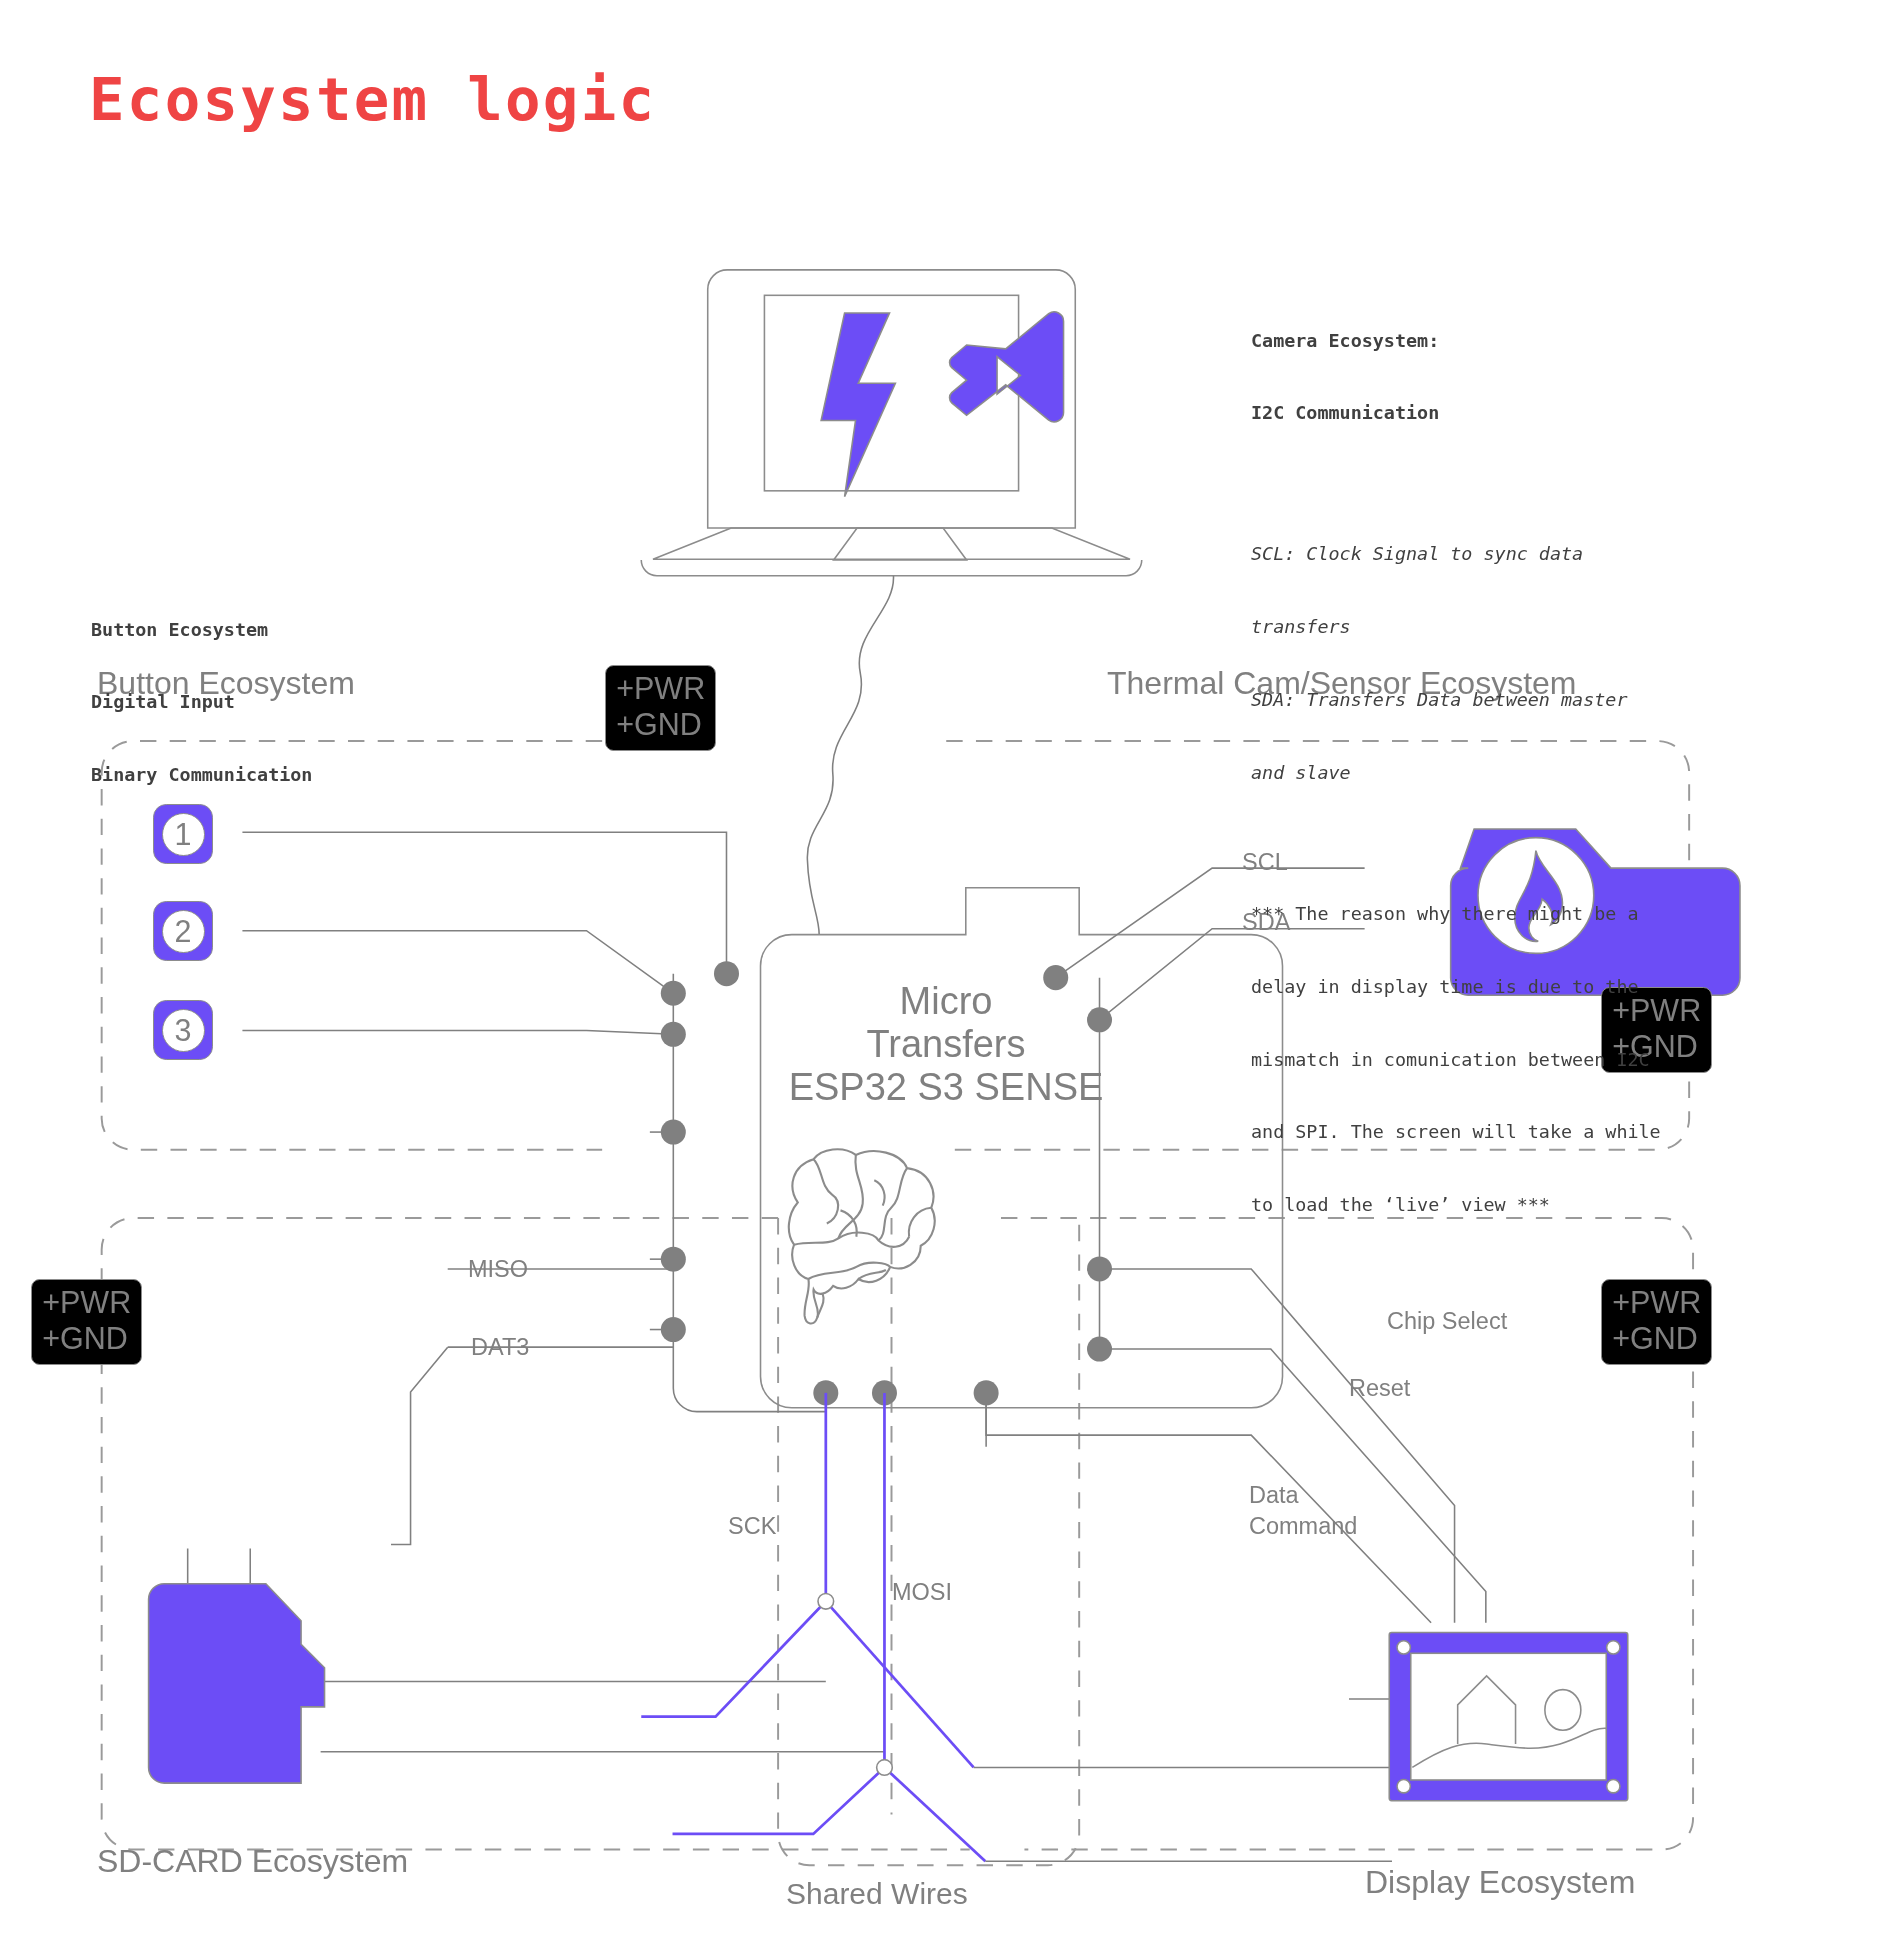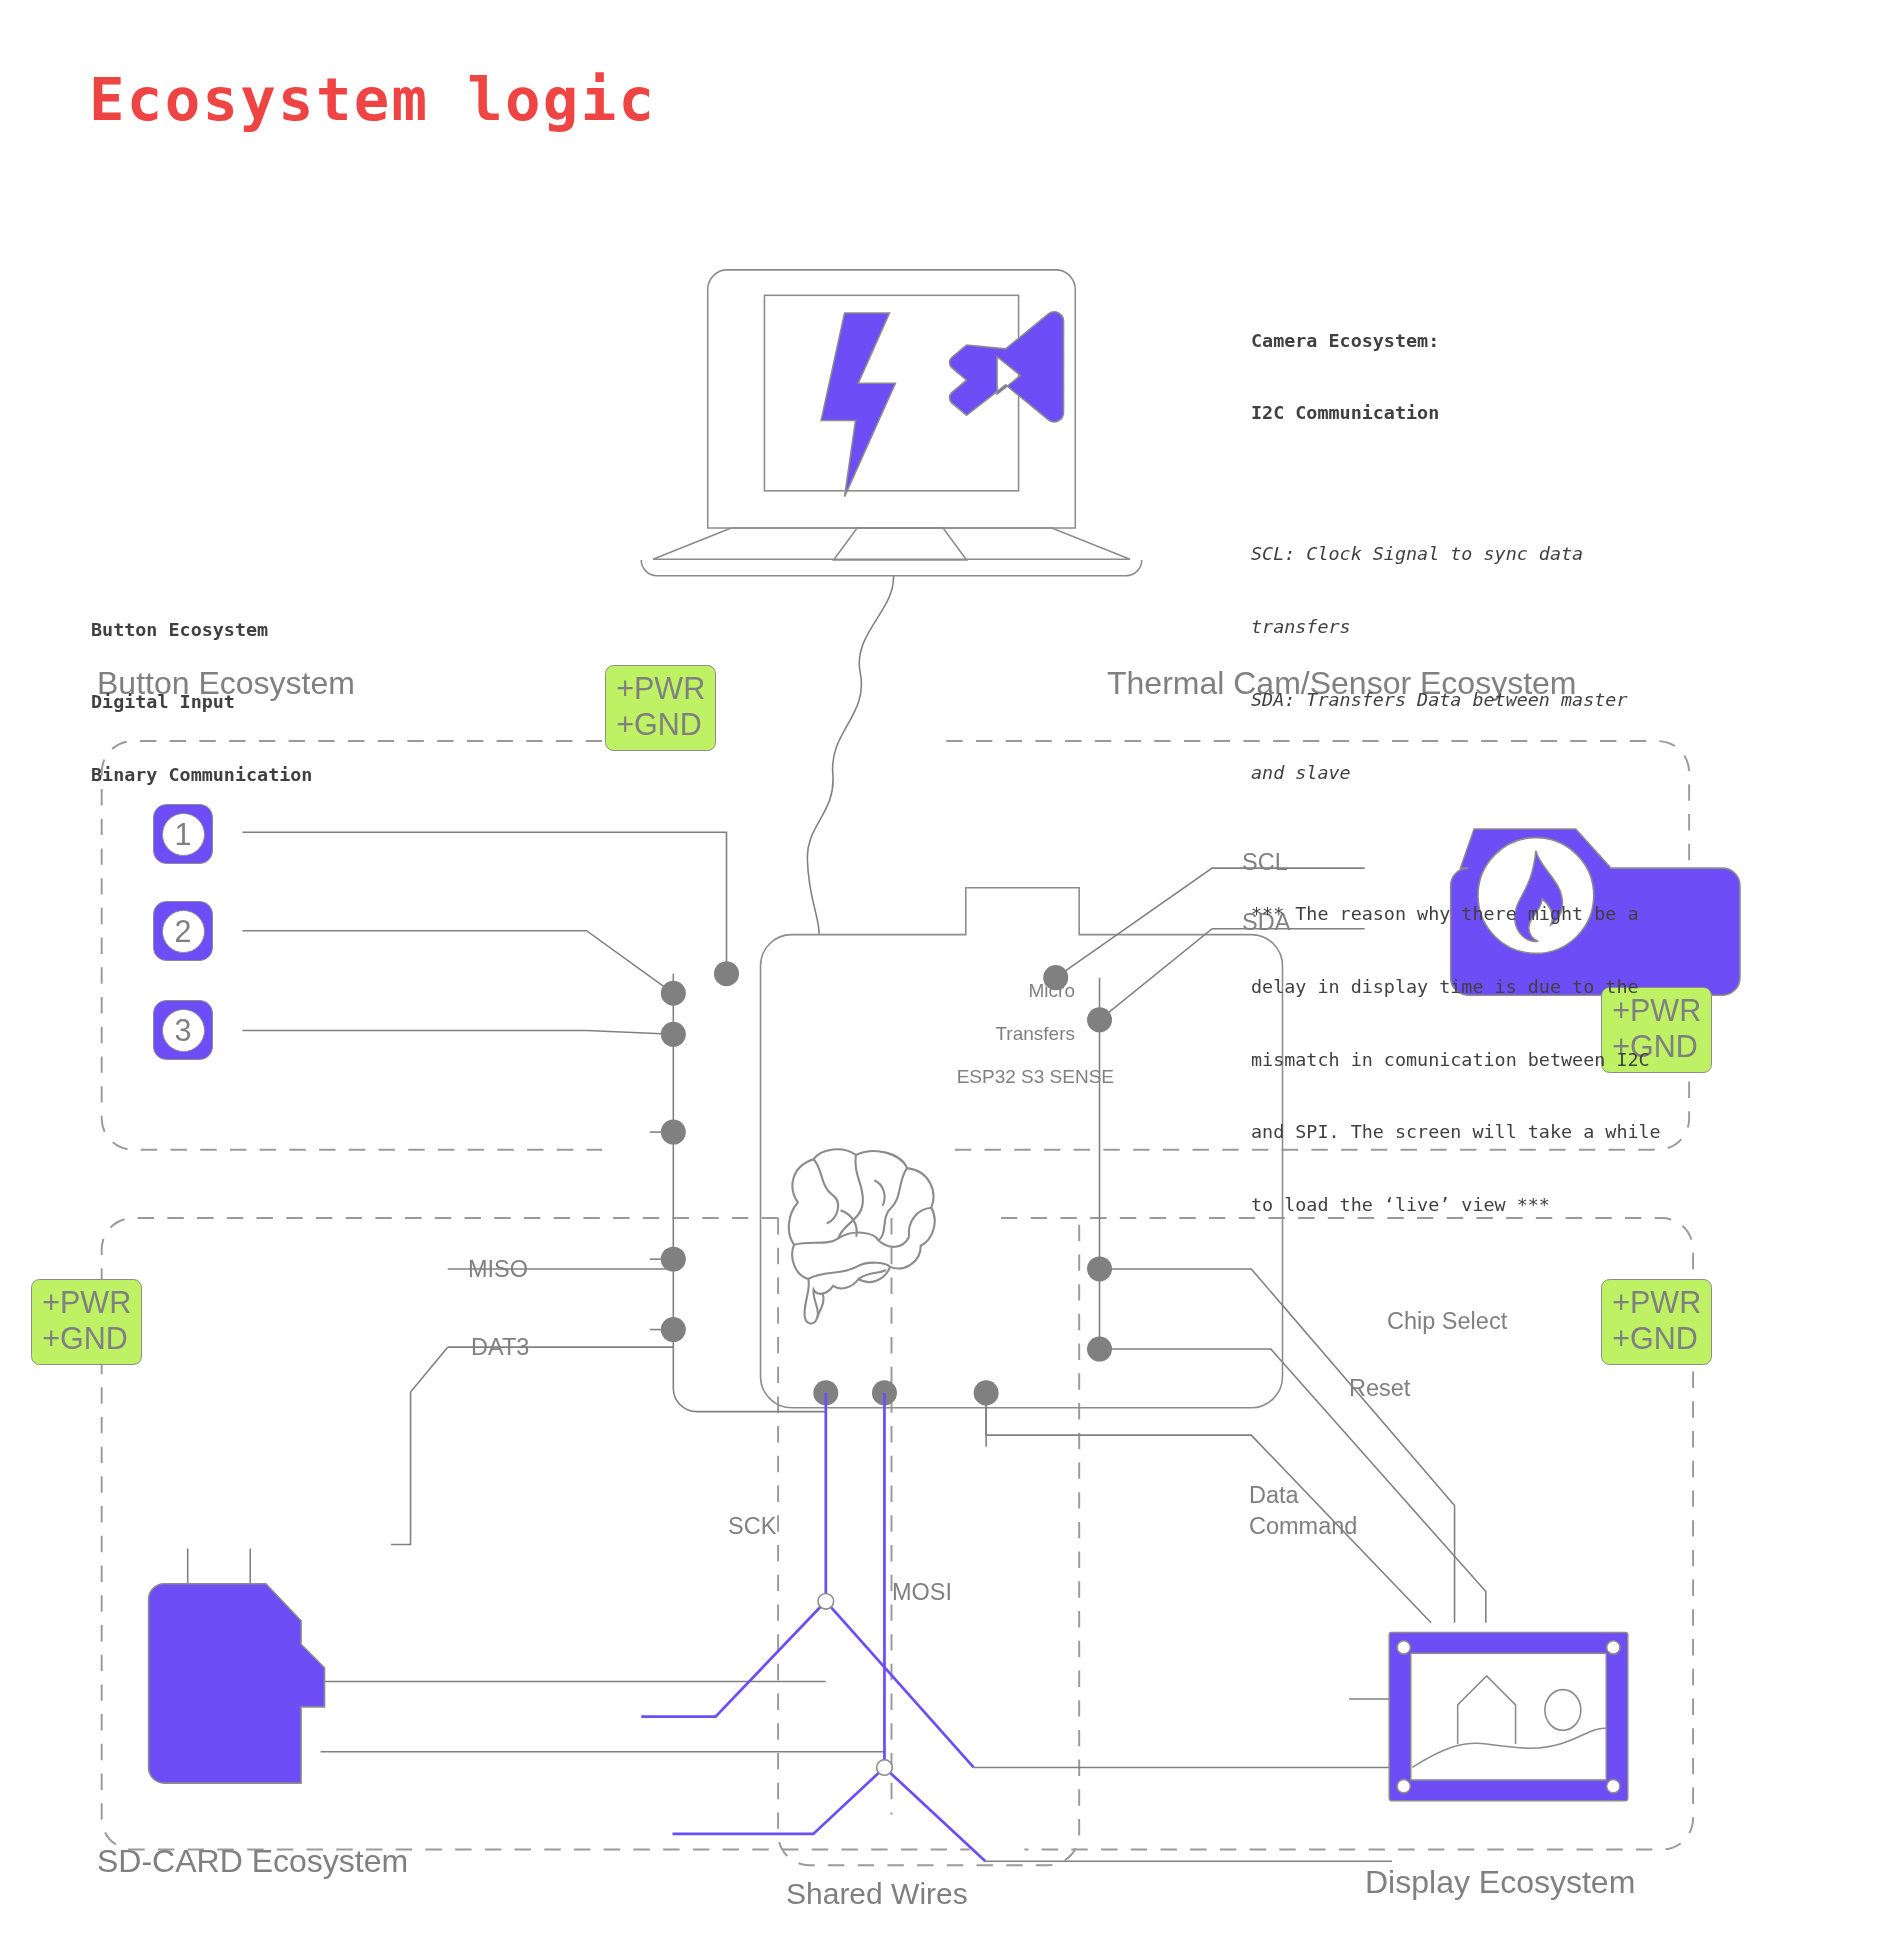--- a/index.html
+++ b/index.html
@@ -32,27 +32,27 @@
   .note .n{font-style:normal;font-weight:400;}
 
   
   .glabel{
     position:absolute;color:#808080;
     font-family:"Liberation Sans", sans-serif;
     font-weight:400;white-space:pre;line-height:1.12;
   }
   .eco-title{font-size:32px;}
   .wire-label{font-size:23.5px;}
-  .mc-label{font-size:19px;text-align:right;}
+  .mc-label{font-size:38px;text-align:center;}
   .shared-label{font-size:30px;}
 
   
   .pwrbox{
     position:absolute;
-    border:1.2px solid #8c8c8c;border-radius:8.6px;background:#bef264;
+    border:1.2px solid #8c8c8c;border-radius:8.6px;background:#000000;
     color:#808080;font-family:"Liberation Sans", sans-serif;font-size:30.5px;
     line-height:1.18;padding:4.7px 10.2px 7px 10.2px;white-space:pre;
     display:flex;flex-direction:column;justify-content:center;
   }
 
   
   .btn-chip{
     position:absolute;width:58px;height:58px;border-radius:13.3px;
     background:#6c4df6;border:1.2px solid #8c8c8c;
     display:flex;align-items:center;justify-content:center;

